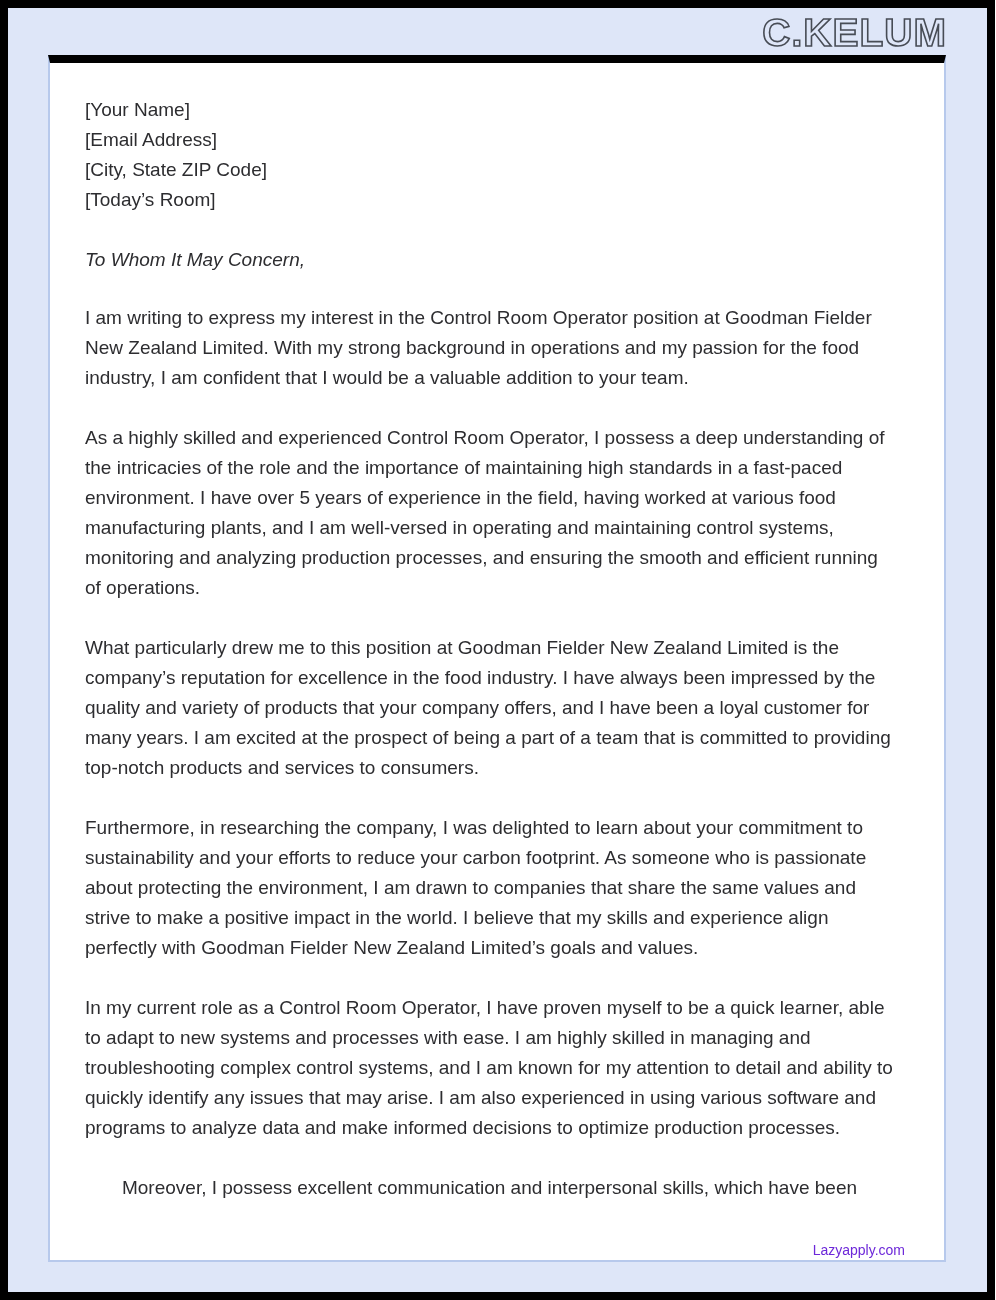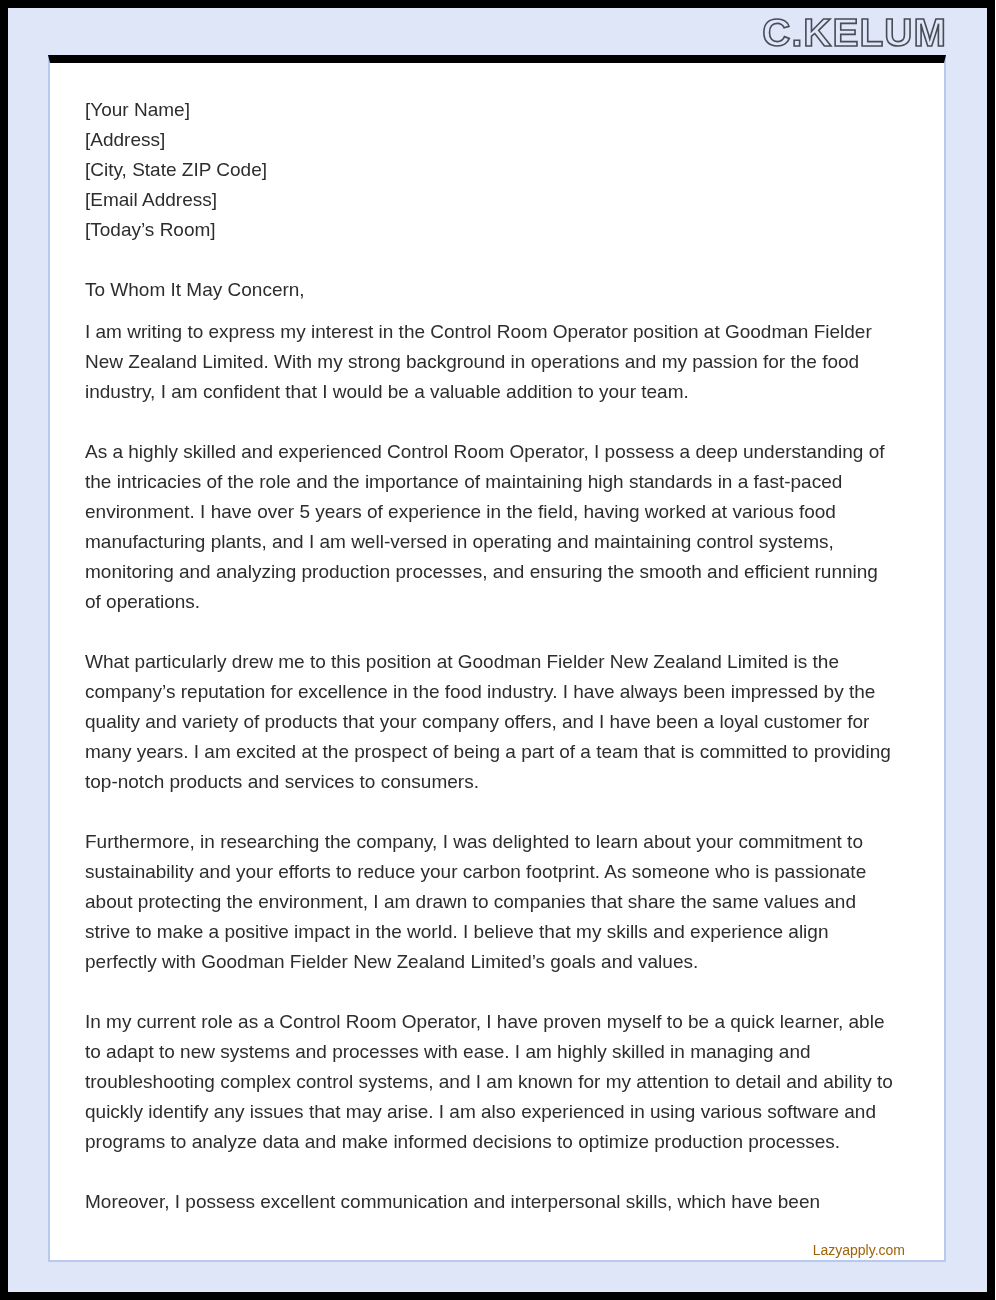--- a/index.html
+++ b/index.html
@@ -49,48 +49,47 @@
   .content {
     padding: 32px 50px 0 35px;
     font-size: 19px;
     line-height: 30px;
     color: var(--text, #2d2d30);
   }
 
   .header-block { margin-bottom: 30px; }
   .header-line  { line-height: 30px; }
 
-  .salutation { margin-bottom: 12px; }
+  .salutation { margin-bottom: 28px; font-style: italic; }
 
   .content p.para { margin-bottom: 30px; }
-  .content p.para:last-child { margin-bottom: 0; }
+  .content p.para:last-child { margin-bottom: 0; text-align: center; }
 
   .watermark {
     position: absolute;
     right: 39px;
     bottom: 2px;
     font-size: 14px;
-    color: #a16207;
+    color: #6d28d9;
   }
 </style>
 </head>
 <body>
 
 <div class="screen" style="--bg: #dee6f8; --frame: #000000; --pageBorder: #b7c9ec; --text: #2d2d30; --logo: #474c55;">
 
   <div class="logo">C.KELUM</div>
 
   <div class="page">
     <div class="content">
 
       <div class="header-block">
         <div class="header-line">[Your Name]</div>
-        <div class="header-line">[Address]</div>
+        <div class="header-line">[Email Address]</div>
         <div class="header-line">[City, State ZIP Code]</div>
-        <div class="header-line">[Email Address]</div>
         <div class="header-line">[Today’s Room]</div>
       </div>
 
       <p class="salutation">To Whom It May Concern,</p>
 
       <p class="para">I am writing to express my interest in the Control Room Operator position at Goodman Fielder New Zealand Limited. With my strong background in operations and my passion for the food industry, I am confident that I would be a valuable addition to your team.</p>
       <p class="para">As a highly skilled and experienced Control Room Operator, I possess a deep understanding of the intricacies of the role and the importance of maintaining high standards in a fast-paced environment. I have over 5 years of experience in the field, having worked at various food manufacturing plants, and I am well-versed in operating and maintaining control systems, monitoring and analyzing production processes, and ensuring the smooth and efficient running of operations.</p>
       <p class="para">What particularly drew me to this position at Goodman Fielder New Zealand Limited is the company’s reputation for excellence in the food industry. I have always been impressed by the quality and variety of products that your company offers, and I have been a loyal customer for many years. I am excited at the prospect of being a part of a team that is committed to providing top-notch products and services to consumers.</p>
       <p class="para">Furthermore, in researching the company, I was delighted to learn about your commitment to sustainability and your efforts to reduce your carbon footprint. As someone who is passionate about protecting the environment, I am drawn to companies that share the same values and strive to make a positive impact in the world. I believe that my skills and experience align perfectly with Goodman Fielder New Zealand Limited’s goals and values.</p>
       <p class="para">In my current role as a Control Room Operator, I have proven myself to be a quick learner, able to adapt to new systems and processes with ease. I am highly skilled in managing and troubleshooting complex control systems, and I am known for my attention to detail and ability to quickly identify any issues that may arise. I am also experienced in using various software and programs to analyze data and make informed decisions to optimize production processes.</p>

